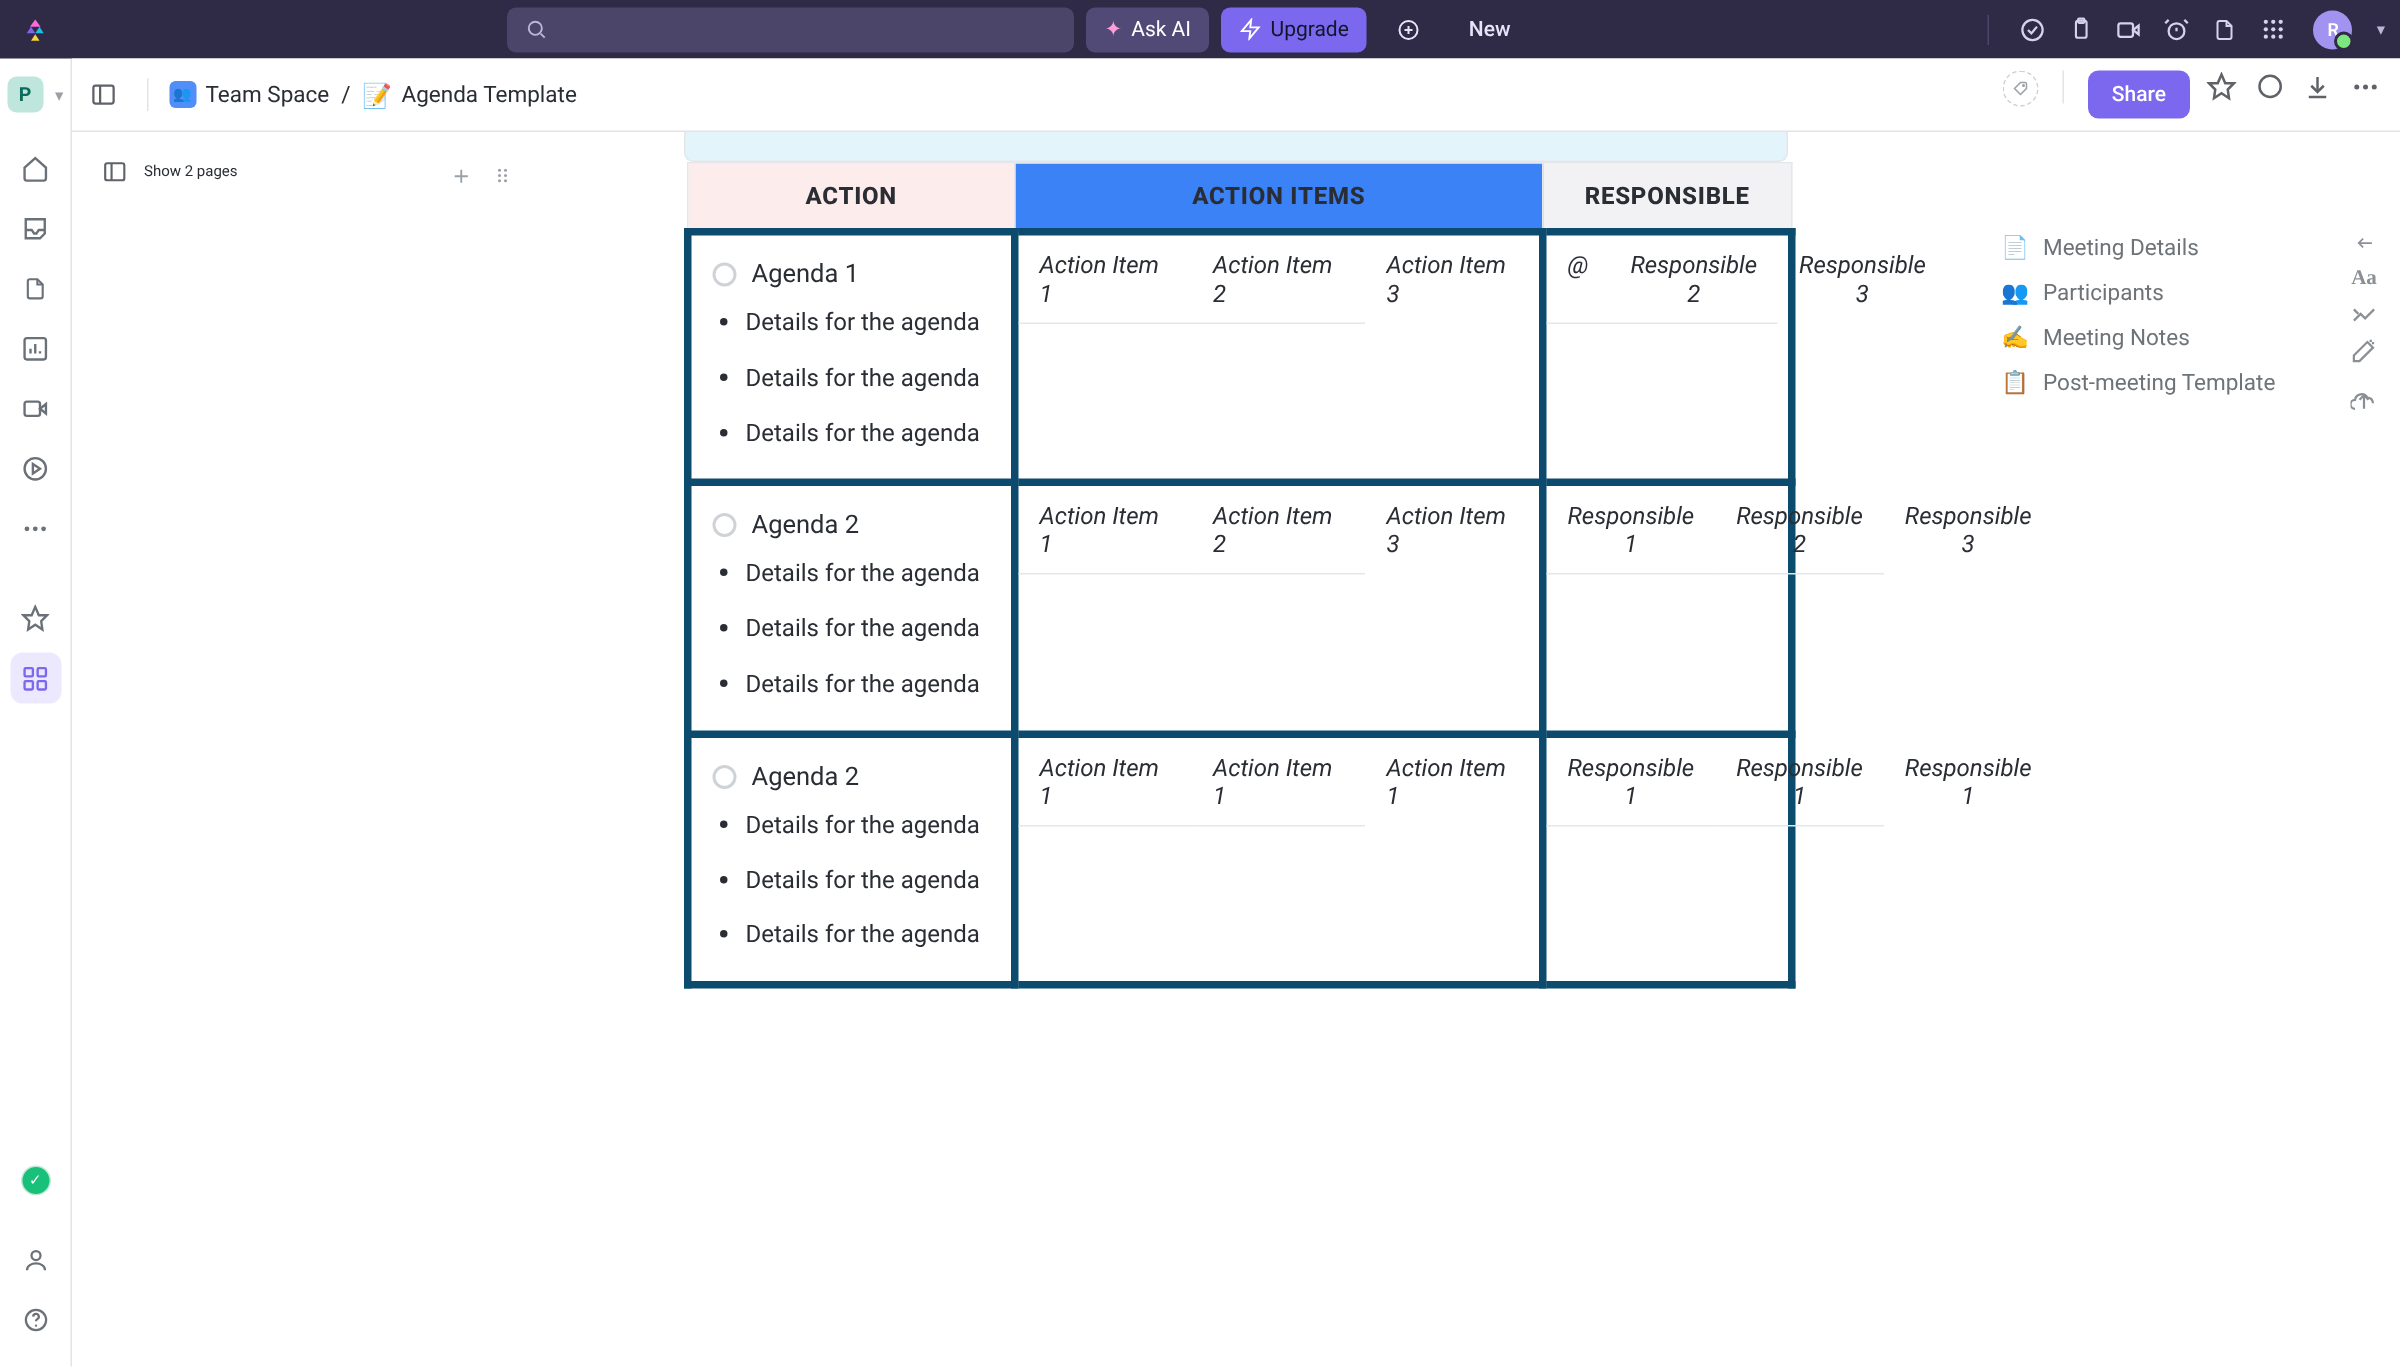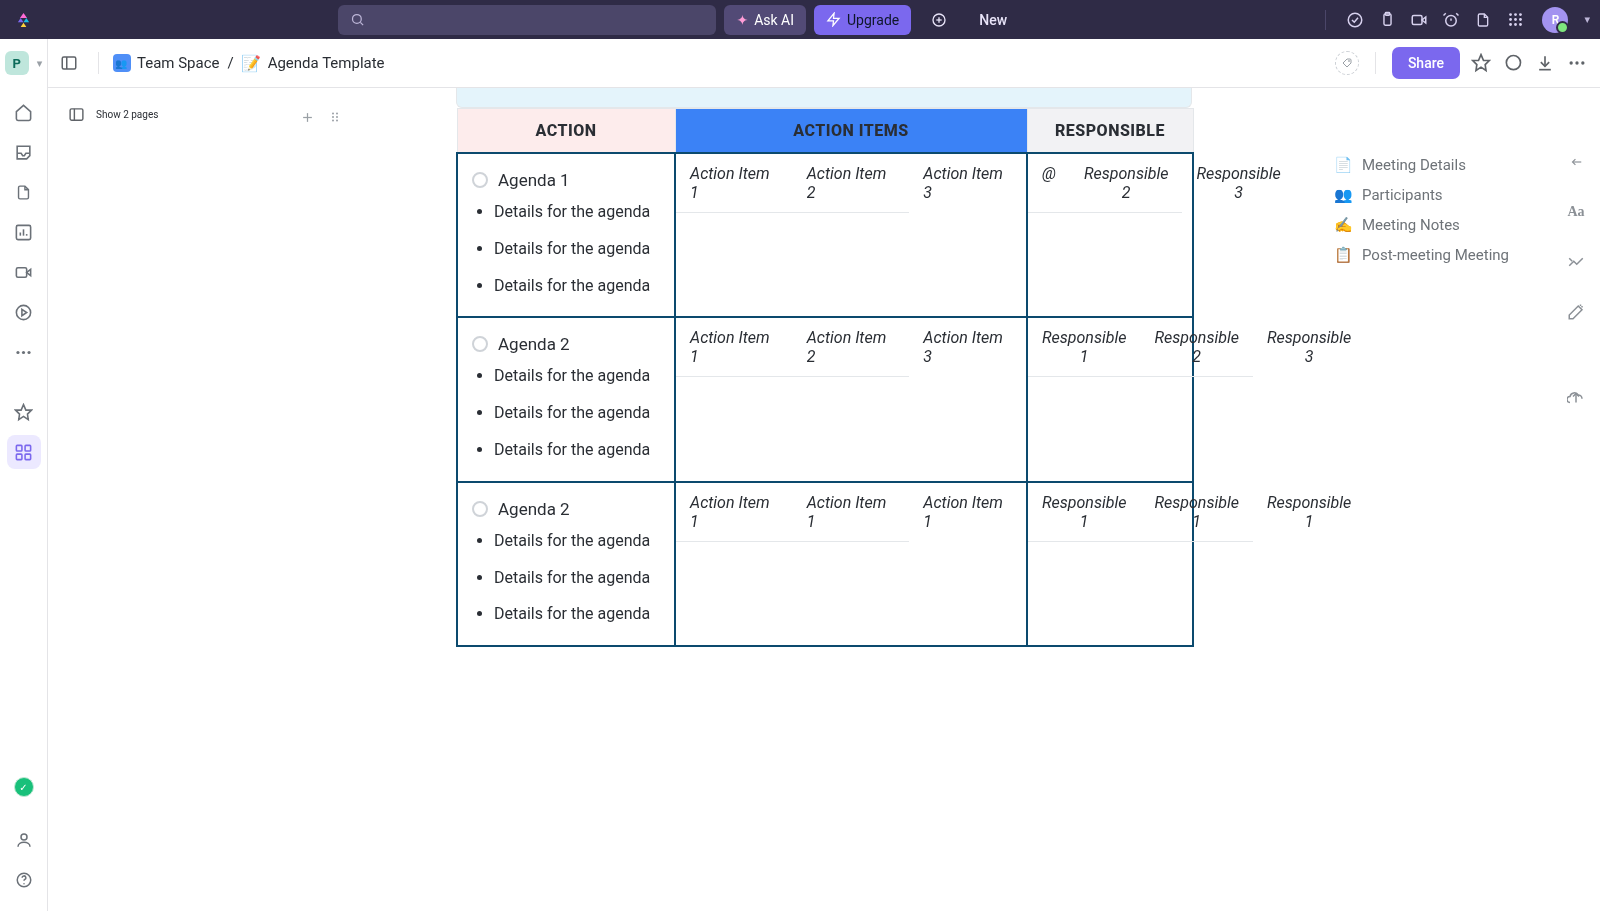--- a/index.html
+++ b/index.html
@@ -80,21 +80,21 @@
   }
   .workspace-pill {
     width:24px;height:24px;border-radius:6px;background:#bfe6dc;color:#0c6b5a;
     display:flex;align-items:center;justify-content:center;font-weight:700;font-size:13px;margin-right:4px;
   }
   .bc-left{display:flex;align-items:center;gap:8px;}
   .bc-icn{width:30px;height:30px;display:flex;align-items:center;justify-content:center;color:#5f6368;cursor:pointer;border-radius:6px;}
   .bc-sep{height:22px;width:1px;background:var(--border);margin:0 6px;}
   .crumb{display:flex;align-items:center;gap:6px;font-size:15px;color:var(--text);cursor:pointer;}
   .crumb-emoji{font-size:16px;}
-  .bc-right{margin-left:auto;display:flex;align-items:center;gap:10px;}
+  .bc-right{margin-left:auto;display:flex;align-items:flex-start;gap:10px;}
   .tag-dashed{width:24px;height:24px;border-radius:50%;border:1.5px dashed #cdd1d6;display:flex;align-items:center;justify-content:center;color:#9aa0a6;cursor:pointer;}
   .share-btn{background:var(--purple);color:#fff;height:32px;border-radius:7px;padding:0 16px;font-size:14px;font-weight:500;display:flex;align-items:center;cursor:pointer;}
   .bc-small{width:22px;height:22px;display:flex;align-items:center;justify-content:center;color:#5f6368;cursor:pointer;}
 
   
   .sidebar {
     position: fixed; left:0; top: var(--top-h); bottom:0; width: var(--sidebar-w);
     border-right:1px solid var(--border); background:#fff;
     display:flex;flex-direction:column;align-items:center;padding-top:12px;gap:6px;
   }
@@ -126,21 +126,21 @@
   }
 
   table.agenda{ border-collapse:collapse; width:100%; table-layout:fixed;}
   thead th{
     font-weight:800; letter-spacing:.5px; font-size:16px; padding:12px 8px;
     border:1px solid #e4e7ea; text-align:center;
   }
   thead th.col1{background:#fdecec;width:218px;}
   thead th.col2{background:#3b82f6;width:352px;}
   thead th.col3{background:#f2f2f4;width:166px;}
-  tbody td{border:2px solid #0c4a6e;vertical-align:top;}
+  tbody td{border:5px solid #0c4a6e;vertical-align:top;}
   td.cellA{padding:16px 14px 18px 14px;}
   td.cellA .title-row{display:flex;align-items:center;gap:10px;margin-bottom:10px;}
   td.cellA .radio{width:16px;height:16px;border-radius:50%;border:2px solid #cfd3d8;flex:0 0 auto;cursor:pointer;}
   td.cellA .title{font-size:17px;color:var(--text);}
   td.cellA ul{margin:0;padding-left:22px;}
   td.cellA li{font-size:16px;line-height:1.55;margin-bottom:12px;padding-right:6px;hyphens:manual;}
   td.cellA li:last-child{margin-bottom:0;}
   td.cellB,.cellC{padding:0;}
   .sub-rows{display:flex;flex-direction:row;font-style:italic;}
   .sub{padding:10px 14px;border-bottom:1px solid #e4e7ea;font-size:16px;}
@@ -149,21 +149,21 @@
 
   
   .outline{
     position:fixed; right:50px; top: 150px; width: 220px; color:#6e7378; font-size:15px;
   }
   .outline .item{display:flex;align-items:center;gap:10px;padding:6px 4px;cursor:pointer;border-radius:6px;}
   .outline .emoji{width:18px;display:inline-block;text-align:center;font-size:15px;}
 
   
   .float-tools{
-    position:fixed; right:12px; top:150px; display:flex;flex-direction:column;gap:26px;align-items:center;color:#8b9096;
+    position:fixed; right:12px; top:150px; display:flex;flex-direction:column;align-items:center;color:#8b9096;
   }
   .ftool{width:24px;height:24px;display:flex;align-items:center;justify-content:center;cursor:pointer;font-size:14px;font-weight:700;}
 
   svg{display:block;}
 </style>
 </head>
 <body>
 
 <div class="topbar">
   <div class="logo">
@@ -535,21 +535,21 @@
     <div class="item">
       <span class="emoji">👥</span>
       <span>Participants</span>
     </div>
     <div class="item">
       <span class="emoji">✍️</span>
       <span>Meeting Notes</span>
     </div>
     <div class="item">
       <span class="emoji">📋</span>
-      <span>Post-meeting Meeting</span>
+      <span>Post-meeting Template</span>
     </div>
   </div>
 
 <div class="float-tools">
   <div class="ftool">
       <svg width="20" height="14" viewBox="0 0 24 24" fill="none" stroke="currentColor" stroke-width="2">
         <line x1="21" y1="12" x2="7" y2="12"></line>
         <polyline points="11 7 6 12 11 17"></polyline>
       </svg>
     </div>

